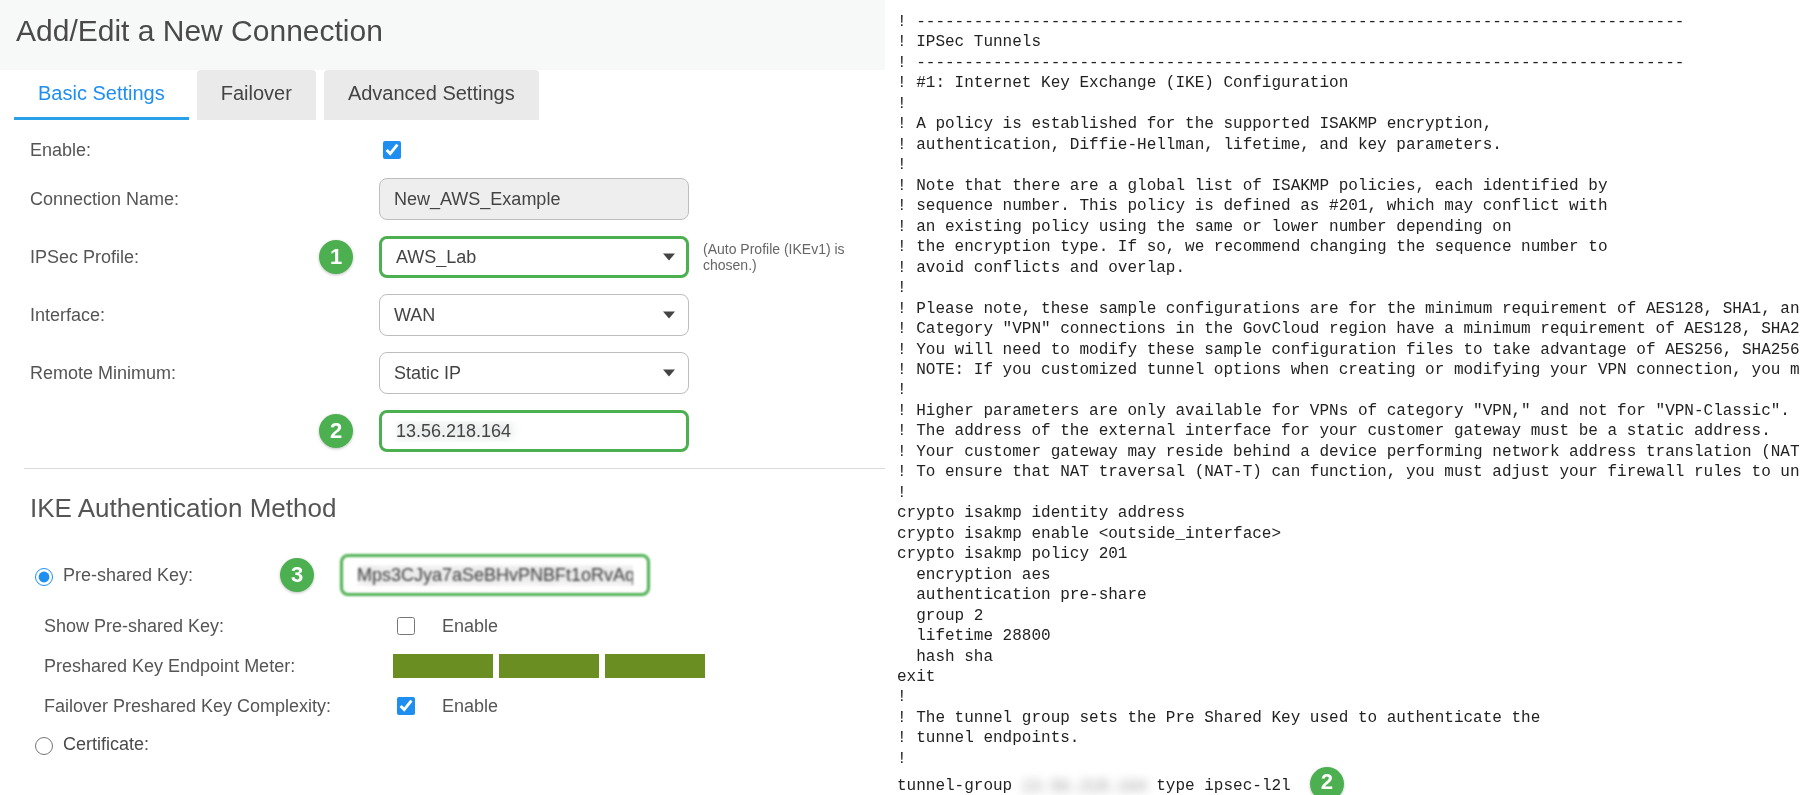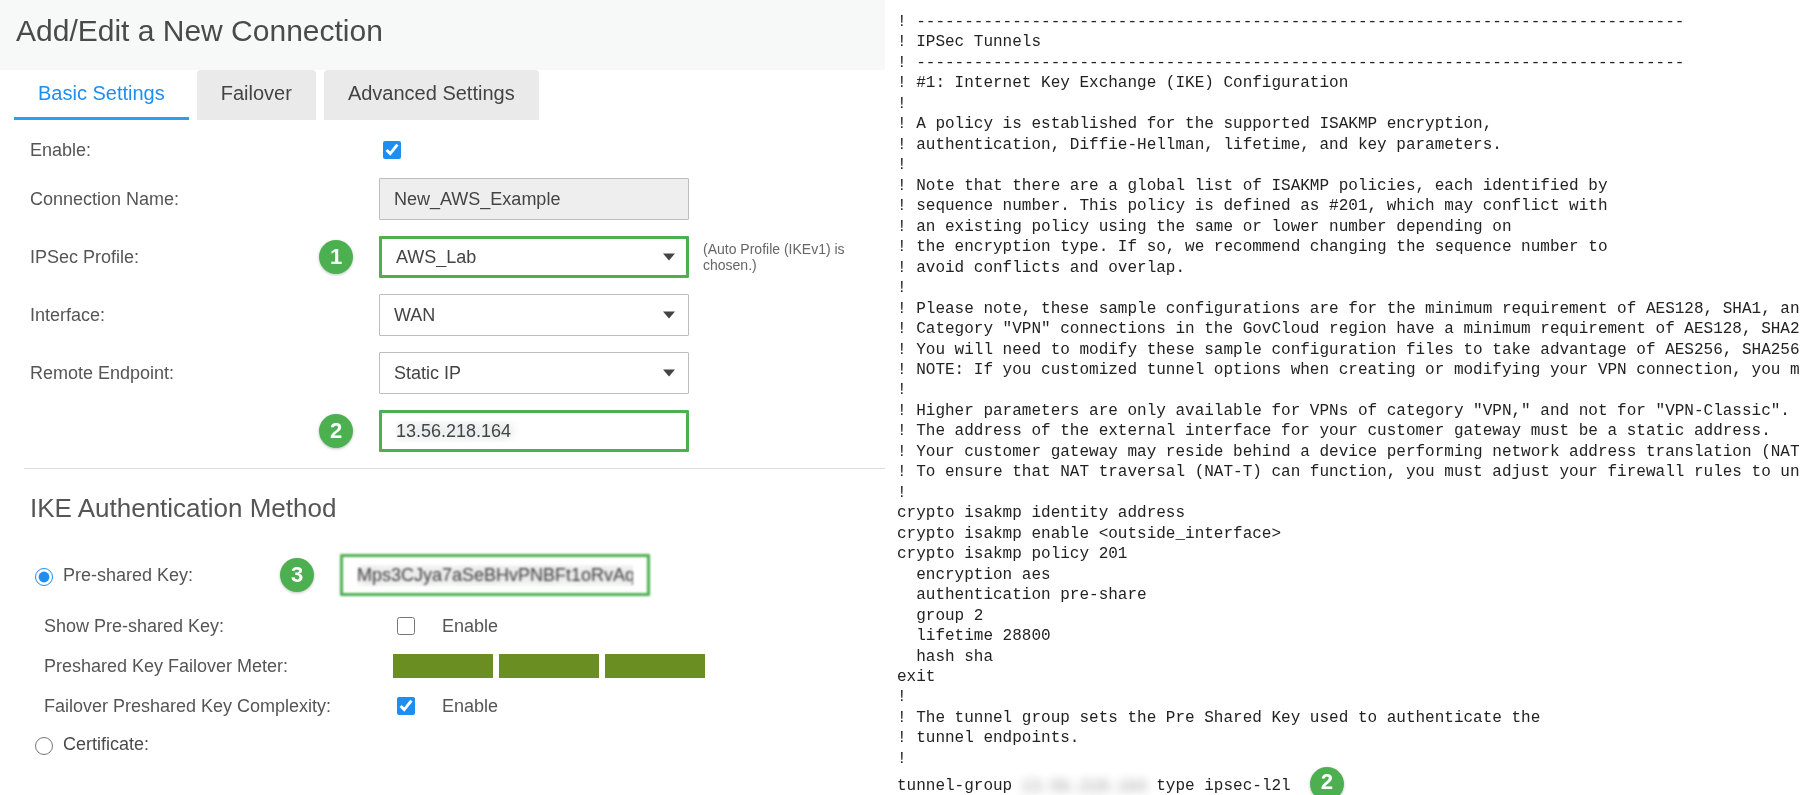--- a/index.html
+++ b/index.html
@@ -29,21 +29,21 @@
 .tab.active{background:#fff;color:var(--accent);border-bottom:3px solid var(--accent-line);}
 
 .form{padding:18px 24px 10px 30px;}
 .row{display:flex;align-items:center;margin-bottom:16px;gap:39px;}
 .lbl{width:310px;color:#555;font-size:18px;}
 .lbl.sub{padding-left:14px;}
 .ctrl{flex:1;display:flex;align-items:center;gap:14px;position:relative;}
 
 select,input[type=text],input[type=password]{
   font-size:18px;padding:8px 14px;height:42px;box-sizing:border-box;
-  border:1px solid var(--border);border-radius:1px;color:#444;
+  border:1px solid var(--border);border-radius:8px;color:#444;
   width:310px;background:#fff;
 }
 select{appearance:none;-webkit-appearance:none;background-image:none;}
 .select-wrap{position:relative;display:inline-block;}
 .select-wrap::after{content:"";position:absolute;right:14px;top:50%;transform:translateY(-50%);border-left:6px solid transparent;border-right:6px solid transparent;border-top:7px solid #444;pointer-events:none;}
 input[disabled]{background:#eeeeee;}
 .hl{border:3px solid var(--green)!important;}
 
 .chk{width:18px;height:18px;accent-color:var(--accent);}
 .chk-label{margin-left:10px;font-size:18px;color:#555;}
@@ -119,21 +119,21 @@
         <div class="ctrl">
           <span class="select-wrap">
             <select>
               <option>WAN</option>
             </select>
           </span>
         </div>
       </div>
 
       <div class="row">
-        <div class="lbl">Remote Endpoint:</div>
+        <div class="lbl">Remote Minimum:</div>
         <div class="ctrl">
           <span class="select-wrap">
             <select>
               <option>Static IP</option>
             </select>
           </span>
         </div>
       </div>
 
       <div class="row">
@@ -161,21 +161,21 @@
 
       <div class="row">
         <div class="lbl sub">Show Pre-shared Key:</div>
         <div class="ctrl">
           <input type="checkbox" class="chk" style="">
           <span class="chk-label">Enable</span>
         </div>
       </div>
 
       <div class="row">
-        <div class="lbl sub">Preshared Key Failover Meter:</div>
+        <div class="lbl sub">Preshared Key Endpoint Meter:</div>
         <div class="ctrl">
           <div class="strength">
             <div class="bar"></div>
             <div class="bar"></div>
             <div class="bar"></div>
           </div>
         </div>
       </div>
 
       <div class="row">

